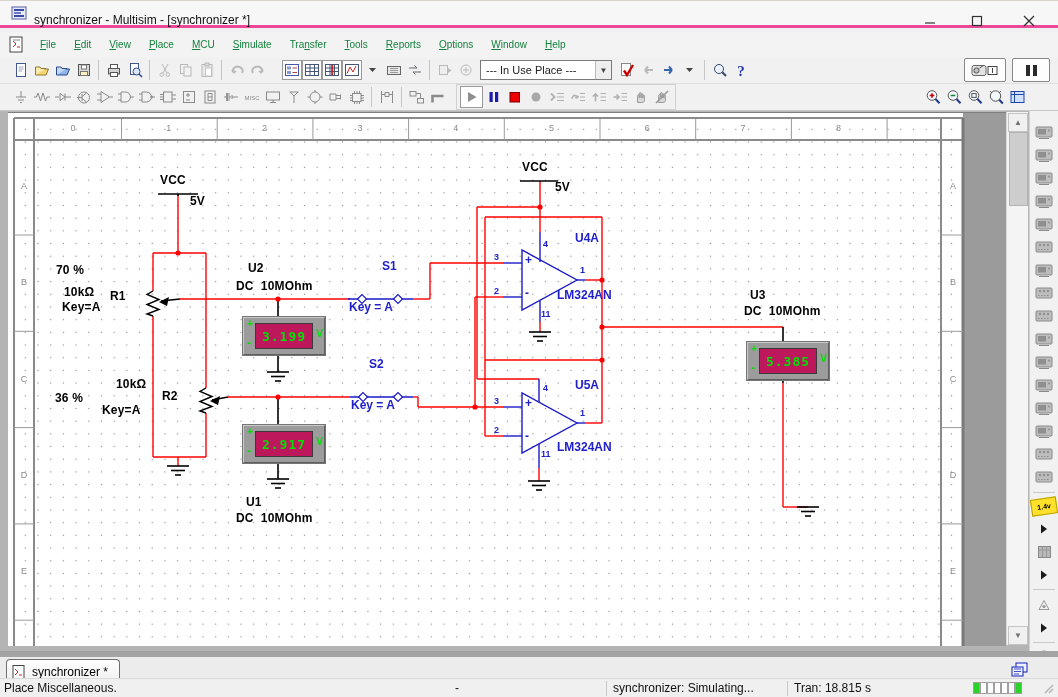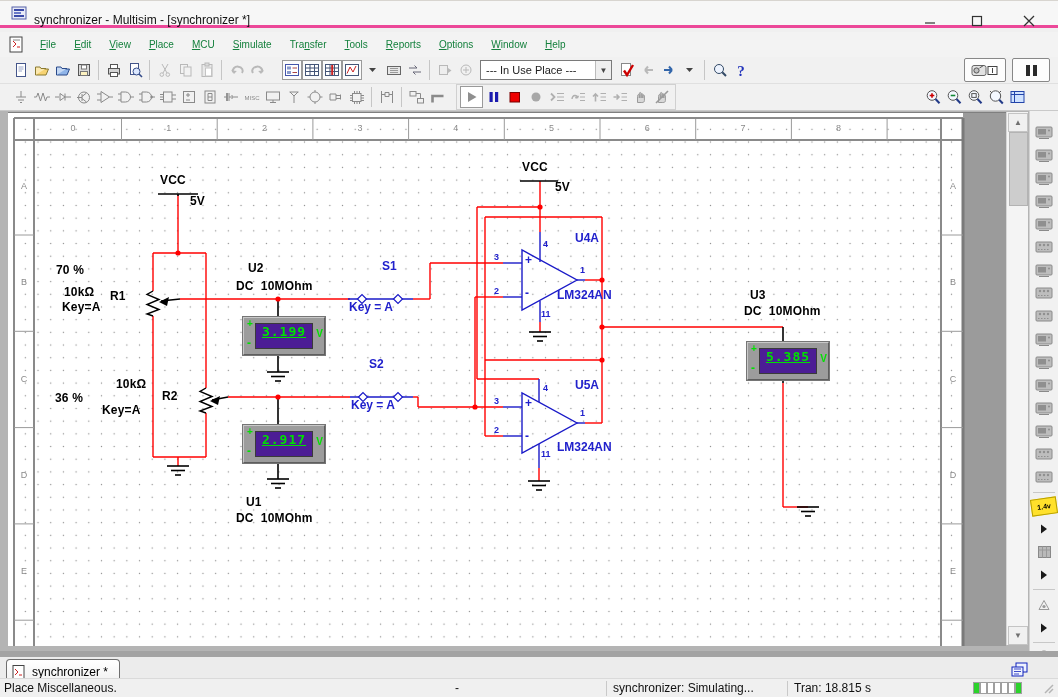--- a/index.html
+++ b/index.html
@@ -48,22 +48,22 @@
   .inst{width:24px;height:19px;display:flex;align-items:center;justify-content:center;margin:2px 0;flex:none;}
   .isep{width:22px;height:1px;background:#c8c8c8;margin:3px 0;flex:none;}
   #probe{width:24px;height:15px;background:#ffe12b;border:1px solid #b8a000;font-size:7px;font-weight:bold;color:#000;display:flex;align-items:center;justify-content:center;transform:rotate(-8deg);margin:2px 0;flex:none;}
   
   .lbl{position:absolute;font-size:12px;font-weight:bold;color:#000;white-space:pre;letter-spacing:0.2px;}
   .lblb{position:absolute;font-size:12px;font-weight:bold;color:#2121cc;white-space:pre;}
   .pin{position:absolute;font-size:9px;font-weight:bold;color:#2121cc;}
   .opsign{position:absolute;font-size:12px;font-weight:bold;color:#2121cc;}
   
   .meter{position:absolute;width:80px;height:36px;background:#9c9c9c;border:1px solid #c9c9c9;border-right-color:#5e5e5e;border-bottom-color:#5e5e5e;box-shadow:0 0 0 1px #757575;}
-  .m-display{position:absolute;left:11px;top:5px;width:56px;height:24px;background:#4c1d95;border:1px solid #3a3a3a;
-     color:#00e100;font-family:"DejaVu Sans Mono",monospace;font-weight:bold;font-size:13px;display:flex;align-items:flex-start;justify-content:center;letter-spacing:1px;text-decoration:underline;}
+  .m-display{position:absolute;left:11px;top:5px;width:56px;height:24px;background:#be185d;border:1px solid #3a3a3a;
+     color:#00e100;font-family:"DejaVu Sans Mono",monospace;font-weight:bold;font-size:13px;display:flex;align-items:center;justify-content:center;letter-spacing:1px;}
   .m-plus{position:absolute;left:3px;top:0px;color:#00e100;font-size:10px;font-weight:bold;}
   .m-minus{position:absolute;left:3px;top:18px;color:#00e100;font-size:12px;font-weight:bold;}
   .m-unit{position:absolute;right:1px;top:10px;color:#00e100;font-size:10px;font-weight:bold;}
   
   #tabrow{left:0;top:651px;width:1058px;height:27px;background:#ececec;border-top:6px solid #a3a3a3;}
   #tab{position:absolute;left:6px;top:2px;width:112px;height:24px;background:linear-gradient(#ffffff,#f0f0f0);border:1px solid #6f6f6f;border-bottom:none;border-radius:4px 4px 0 0;display:flex;align-items:center;}
   #tab span{font-size:12px;color:#000;margin-left:5px;}
   #cascadeicon{position:absolute;right:28px;top:4px;}
   #statusbar{left:0;top:678px;width:1058px;height:19px;background:#f0f0f0;border-top:1px solid #dadada;font-size:12px;color:#111;}
   .stxt{position:absolute;top:2px;}

